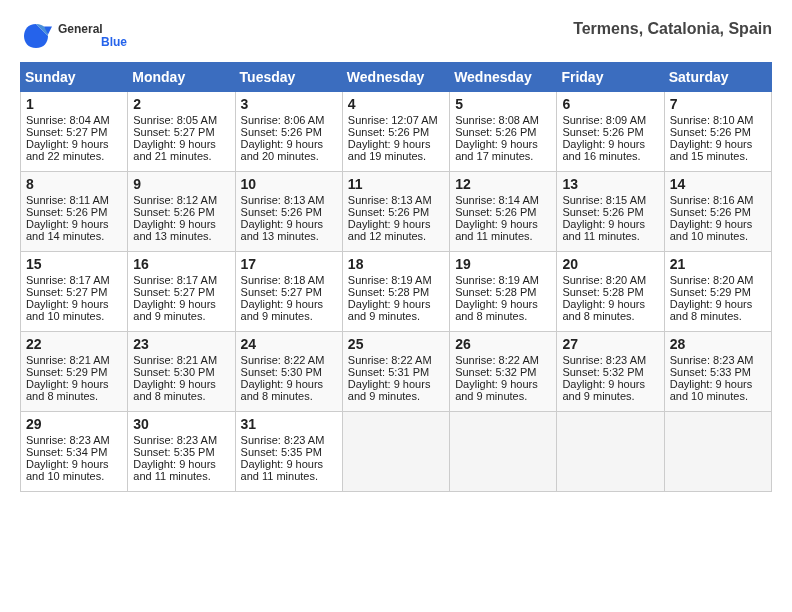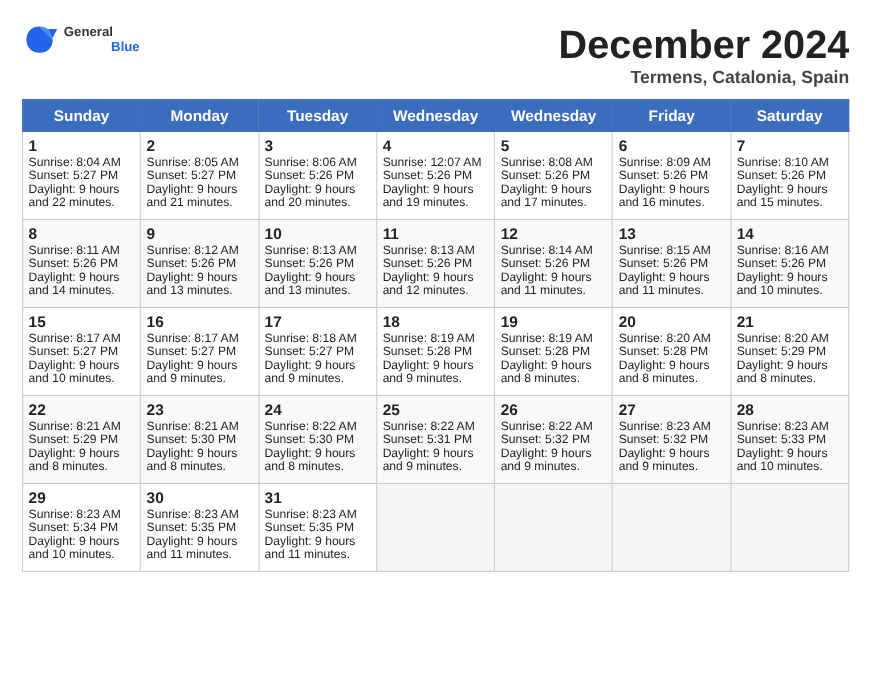--- a/index.html
+++ b/index.html
@@ -48,21 +48,21 @@
     table {
       width: 100%;
       border-collapse: collapse;
     }
     th {
       background-color: #3b6dbf;
       color: #fff;
       font-size: 14px;
       font-weight: bold;
       padding: 6px 4px;
-      text-align: center;
+      text-align: left;
       border: 1px solid #3b6dbf;
     }
     td {
       border: 1px solid #ccc;
       vertical-align: top;
       padding: 4px 5px;
       font-size: 11px;
       color: #222;
       width: calc(100% / 7);
       height: 80px;
@@ -90,21 +90,20 @@
       <path d="M20 5 C10 5 5 12 5 20 C5 28 10 35 20 35 C30 35 35 28 35 20" fill="#2563eb"></path>
       <path d="M20 5 C30 5 35 12 35 20" fill="#4a90d9"></path>
       <polygon points="30,8 40,8 35,18" fill="#2563eb"></polygon>
     </svg>
     <div class="logo-text">
       <span class="logo-general">General</span><br>
       <span class="logo-blue">Blue</span>
     </div>
   </div>
   <div class="title-block">
-    <div class="month-title">December 2024</div>
     <div class="location-title">Termens, Catalonia, Spain</div>
   </div>
 </div>
 
 <table>
   <thead>
     <tr>
       <th>Sunday</th>
       <th>Monday</th>
       <th>Tuesday</th>

